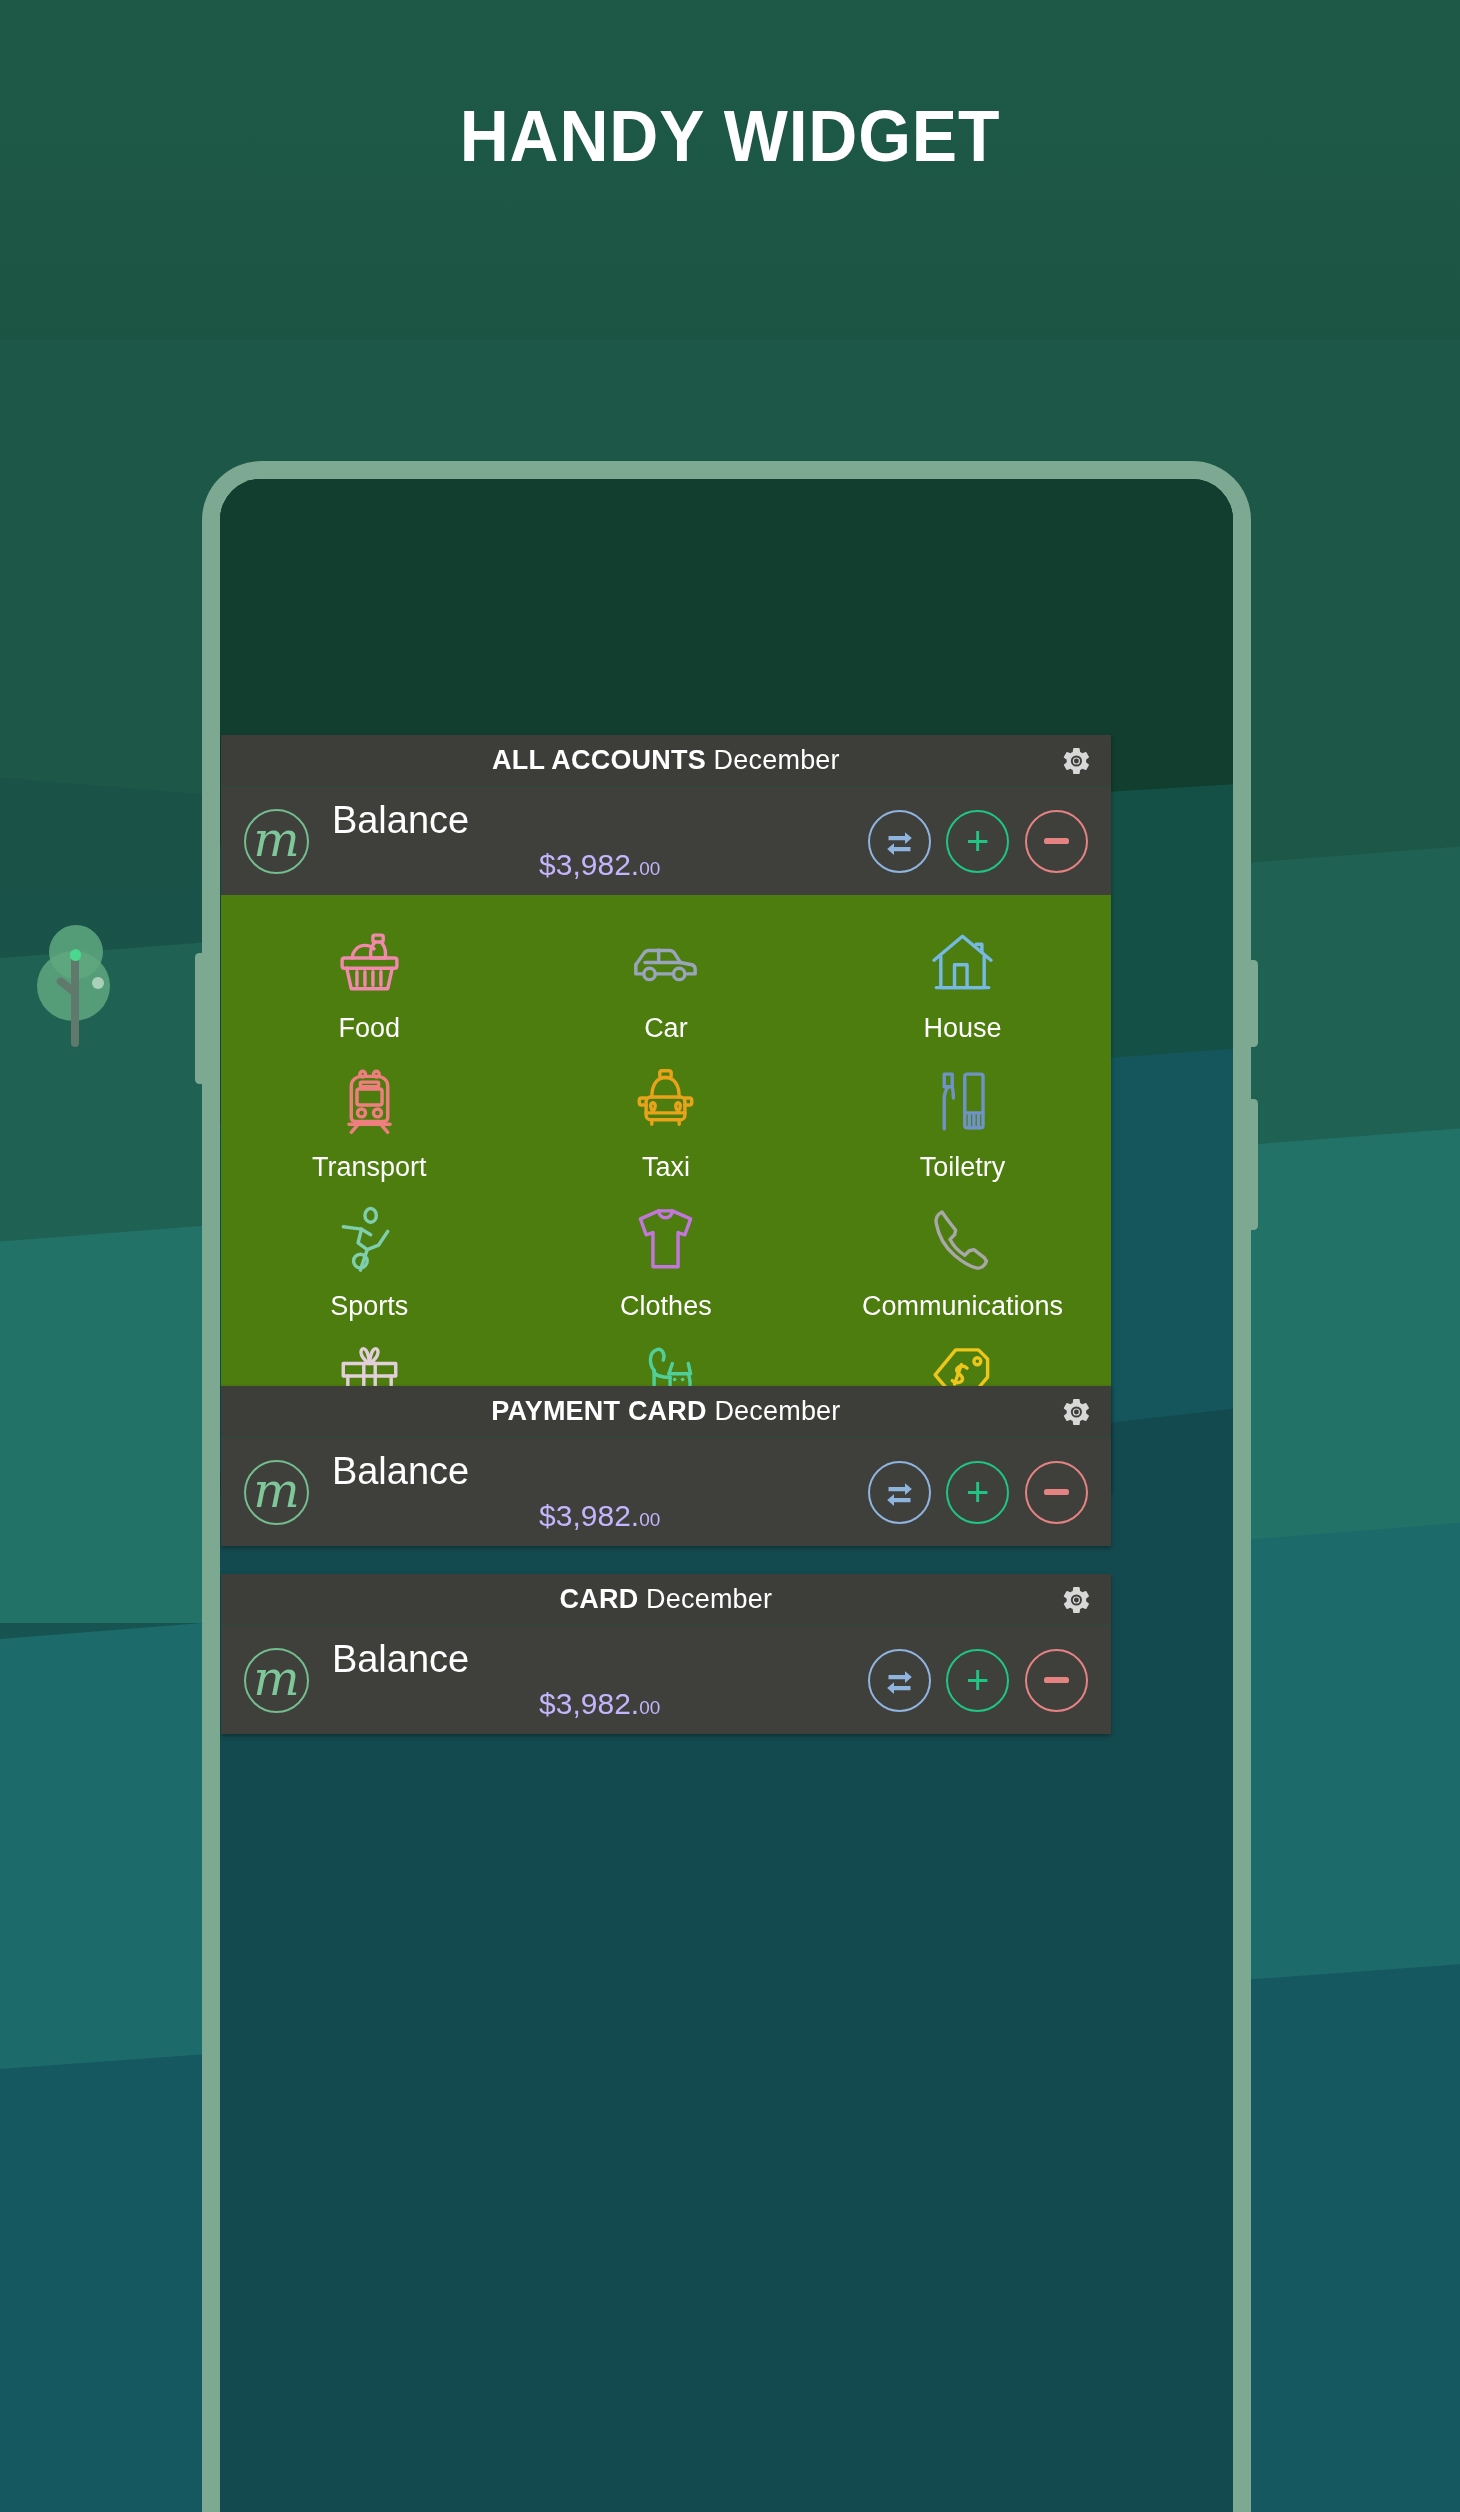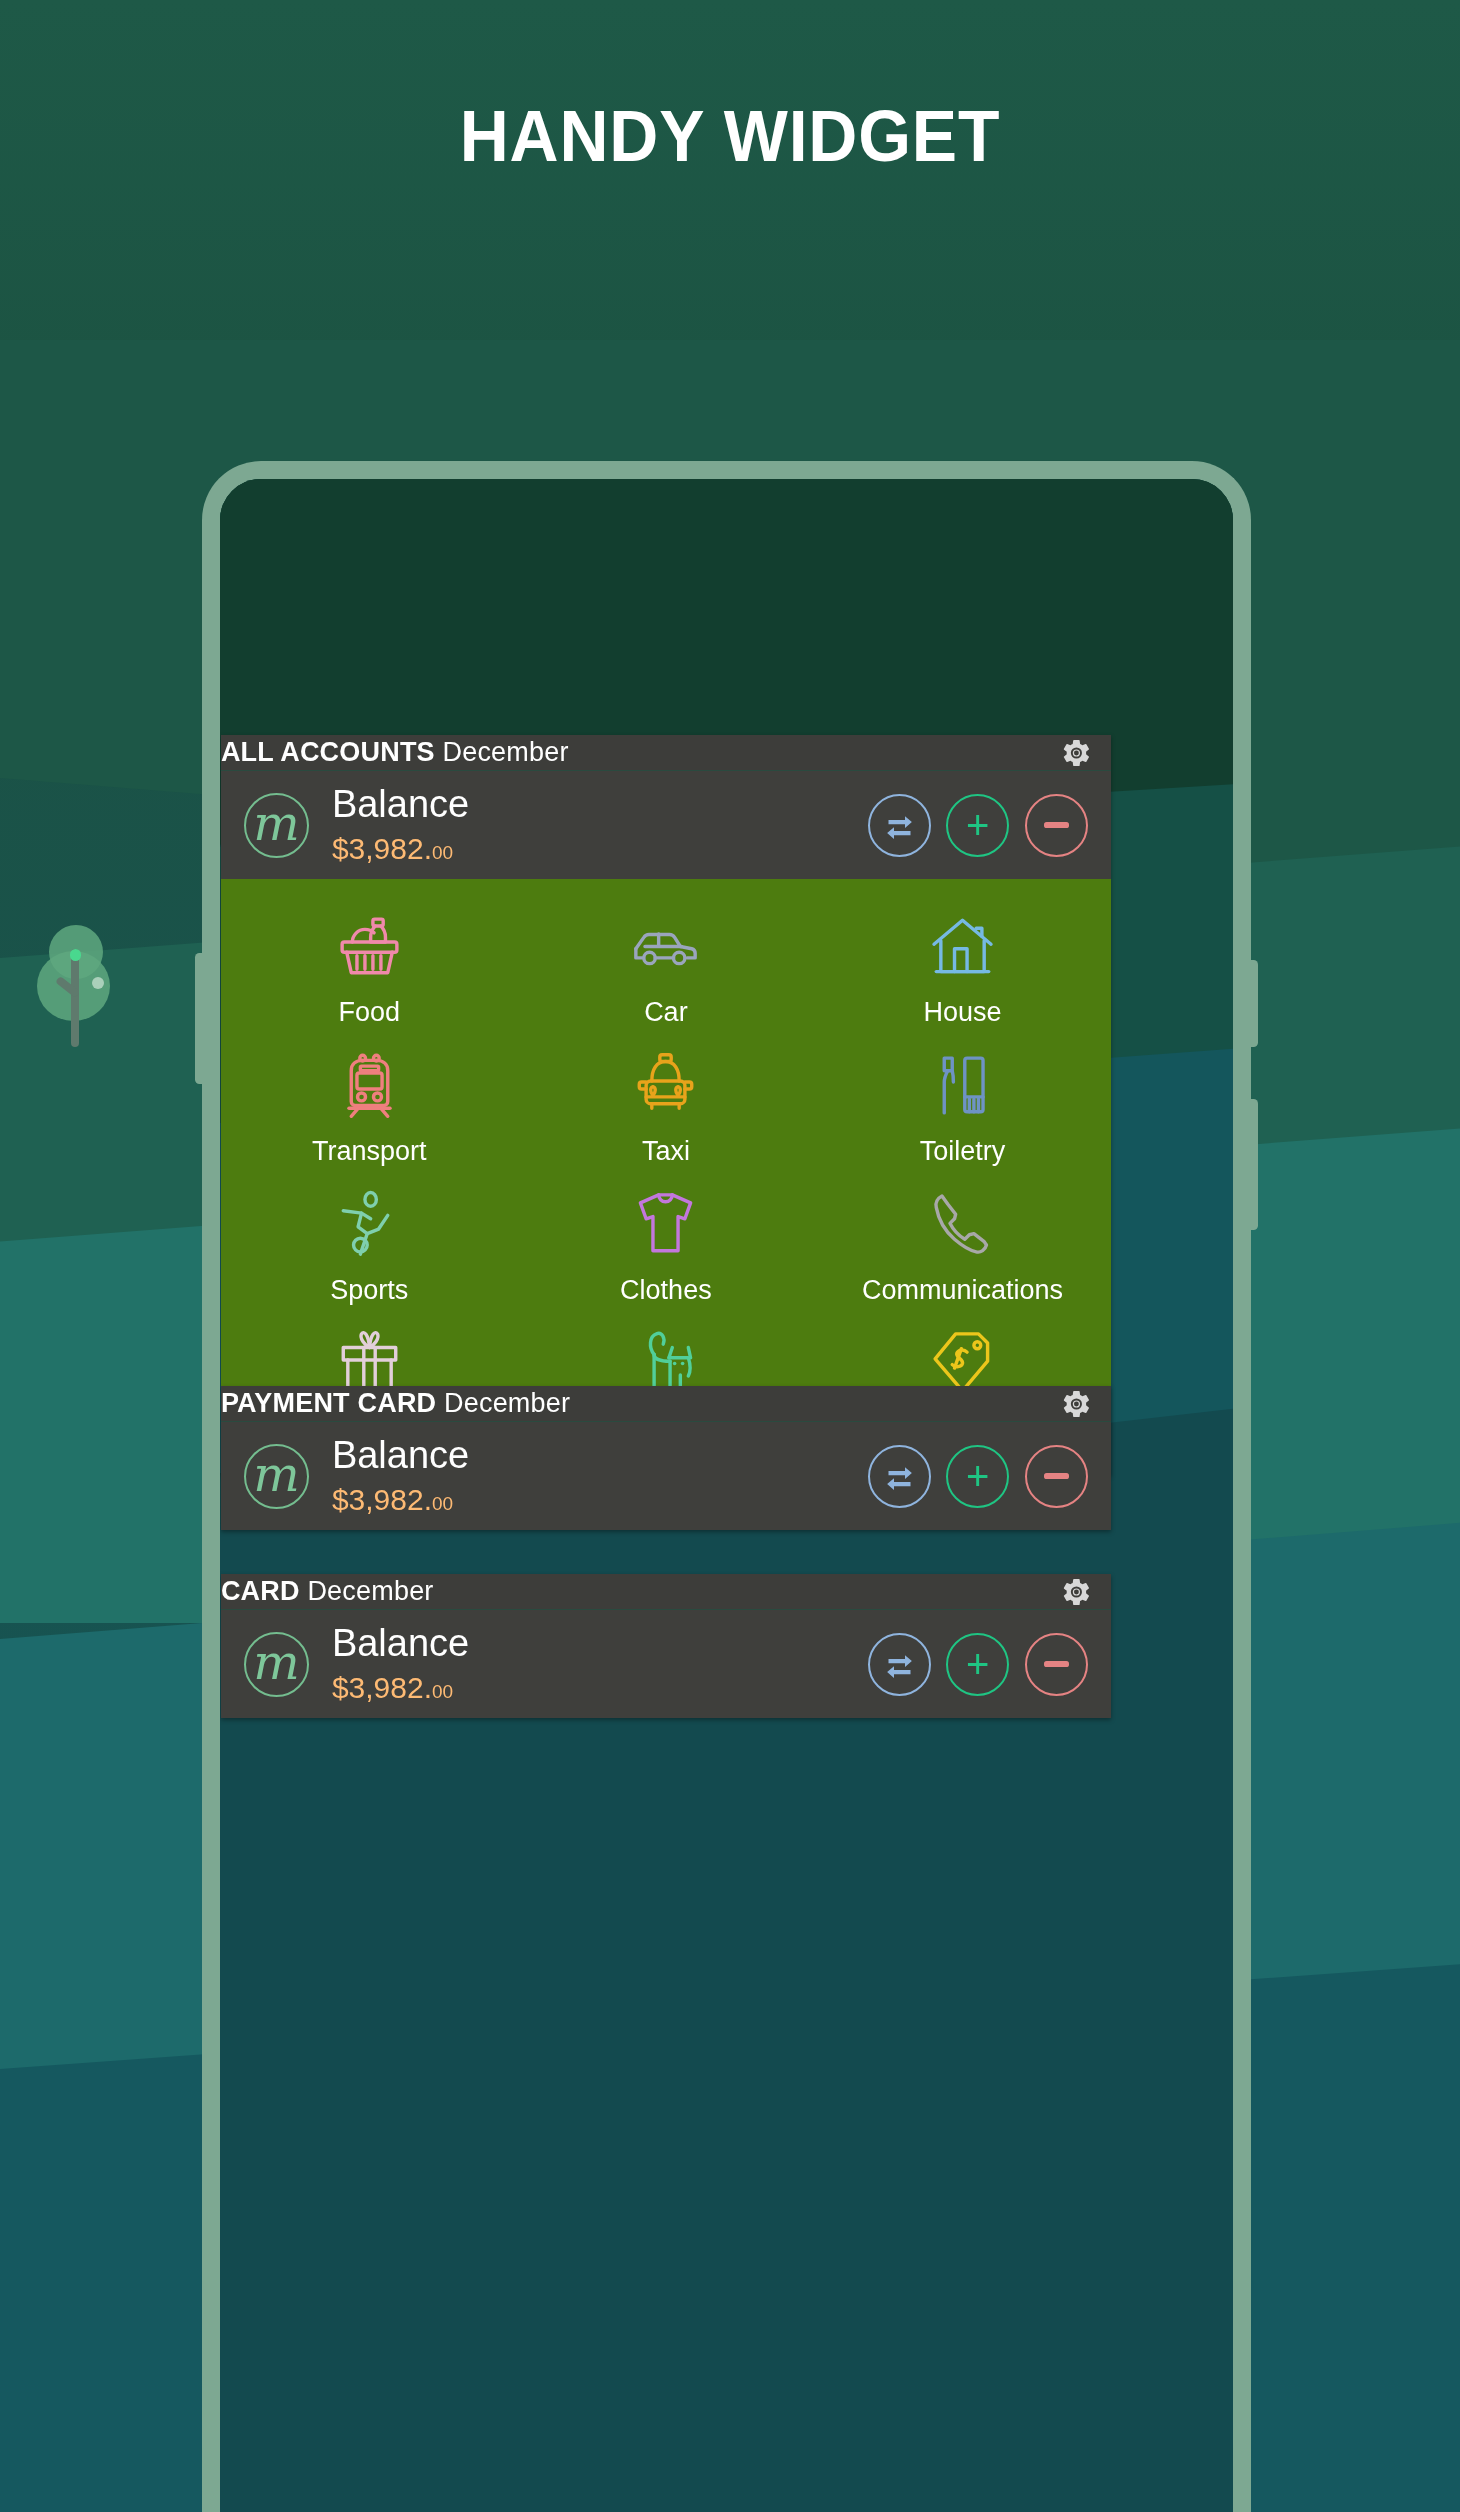--- a/index.html
+++ b/index.html
@@ -75,21 +75,21 @@
   .btn-left  { position:absolute; left:195px;  width:10.5px; background:#7da892; border-radius:4.4px 0 0 4.4px; }
 
   
   .widget {
     position:absolute; left:0.9px;
     width:890px; margin:0;
     background:#3d3d3a;
     box-shadow:0 1.7px 4.4px rgba(0,0,0,.35);
   }
   .w-header {
-    height:36px; display:flex; align-items:center; 
+    height:52px; display:flex; align-items:center; justify-content:center;
     position:relative; border-bottom:0.9px solid #2a4a3f;
     background:#3d3d3a;
   }
   .w-title { font-size:27px; color:#ffffff; letter-spacing:0.2px; }
   .w-title b { font-weight:bold; }
   .w-title span { font-weight:normal; }
   .gear { position:absolute; right:19px; top:50%; transform:translateY(-50%); width:31px; height:31px; }
 
   .w-balance {
     display:flex; align-items:center; height:108px; padding:0 23px;
@@ -97,21 +97,21 @@
   }
   .logo { width:65px; height:65px; flex:0 0 65px; position:relative; }
   .logo .ring { position:absolute; inset:0; border:2.6px solid #74bd8f; border-radius:50%; }
   .logo .m {
     position:absolute; inset:0; display:flex; align-items:center; justify-content:center;
     font-family:"DejaVu Serif", serif; font-style:italic; font-size:49px; color:#7ec79a;
     line-height:1; padding-bottom:3.5px;
   }
   .bal-text { margin-left:23px; flex:1; }
   .bal-label { font-size:38px; color:#ffffff; line-height:1.15; }
-  .bal-amount { font-size:30px; color:#fdba74; line-height:1.25; margin-top:3.5px; }
+  .bal-amount { font-size:30px; color:#c4b5fd; line-height:1.25; margin-top:3.5px;text-align:center; }
   .bal-amount .cents { font-size:19px; }
 
   .actions { display:flex; gap:15.7px; align-items:center; }
   .act {
     width:63px; height:63px; border-radius:50%;
     display:flex; align-items:center; justify-content:center;
     border:2.6px solid #000; background:transparent;
   }
   .act-transfer { border-color:#8fb4de; }
   .act-plus     { border-color:#1fc583; }

